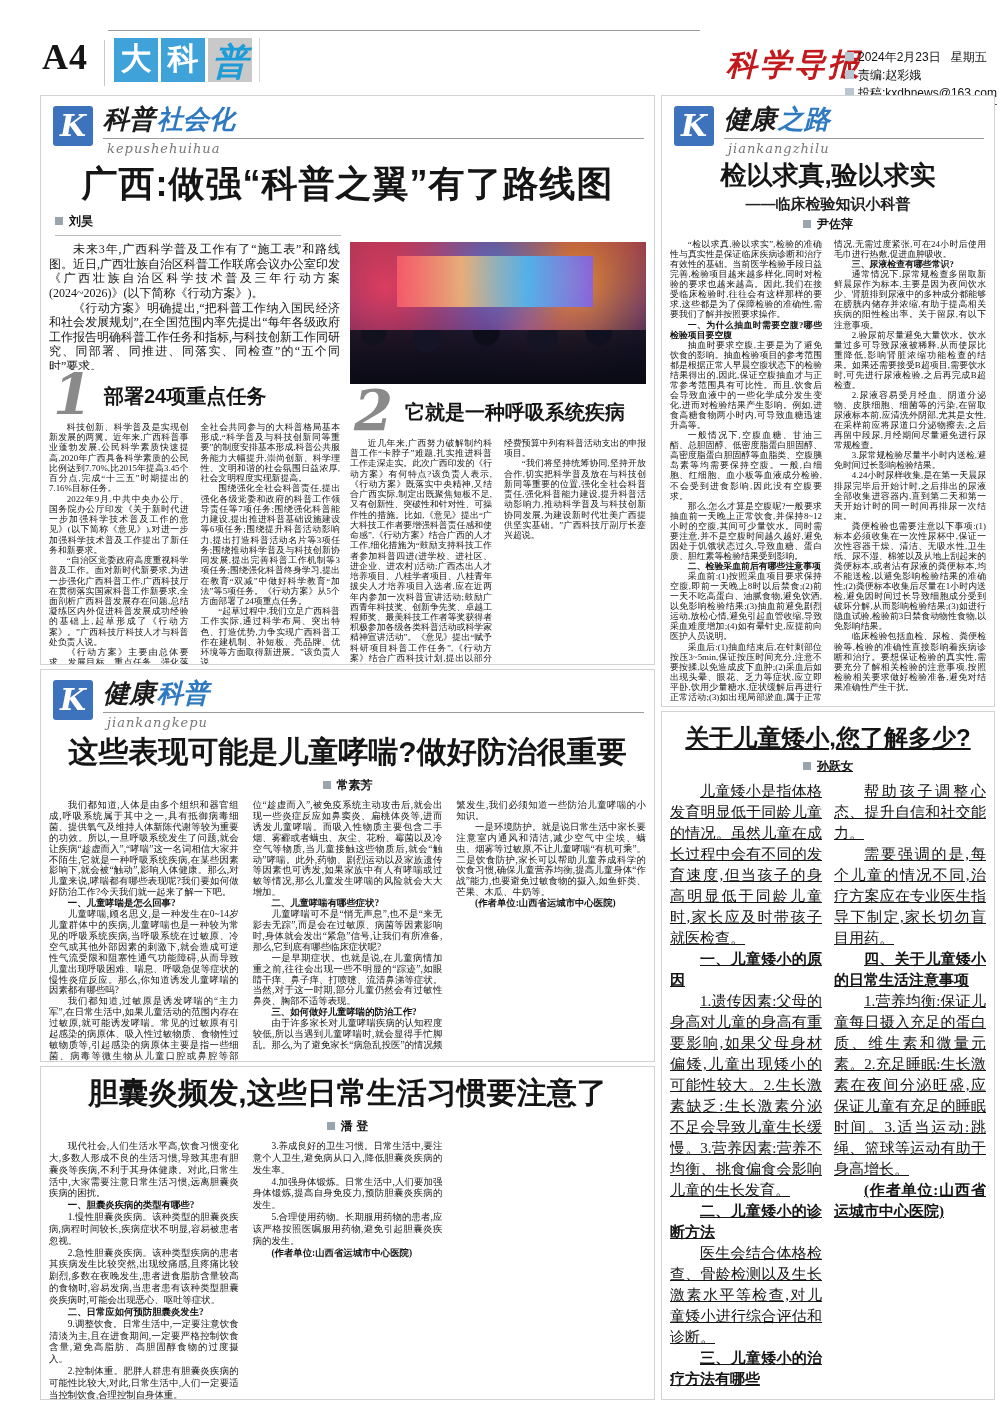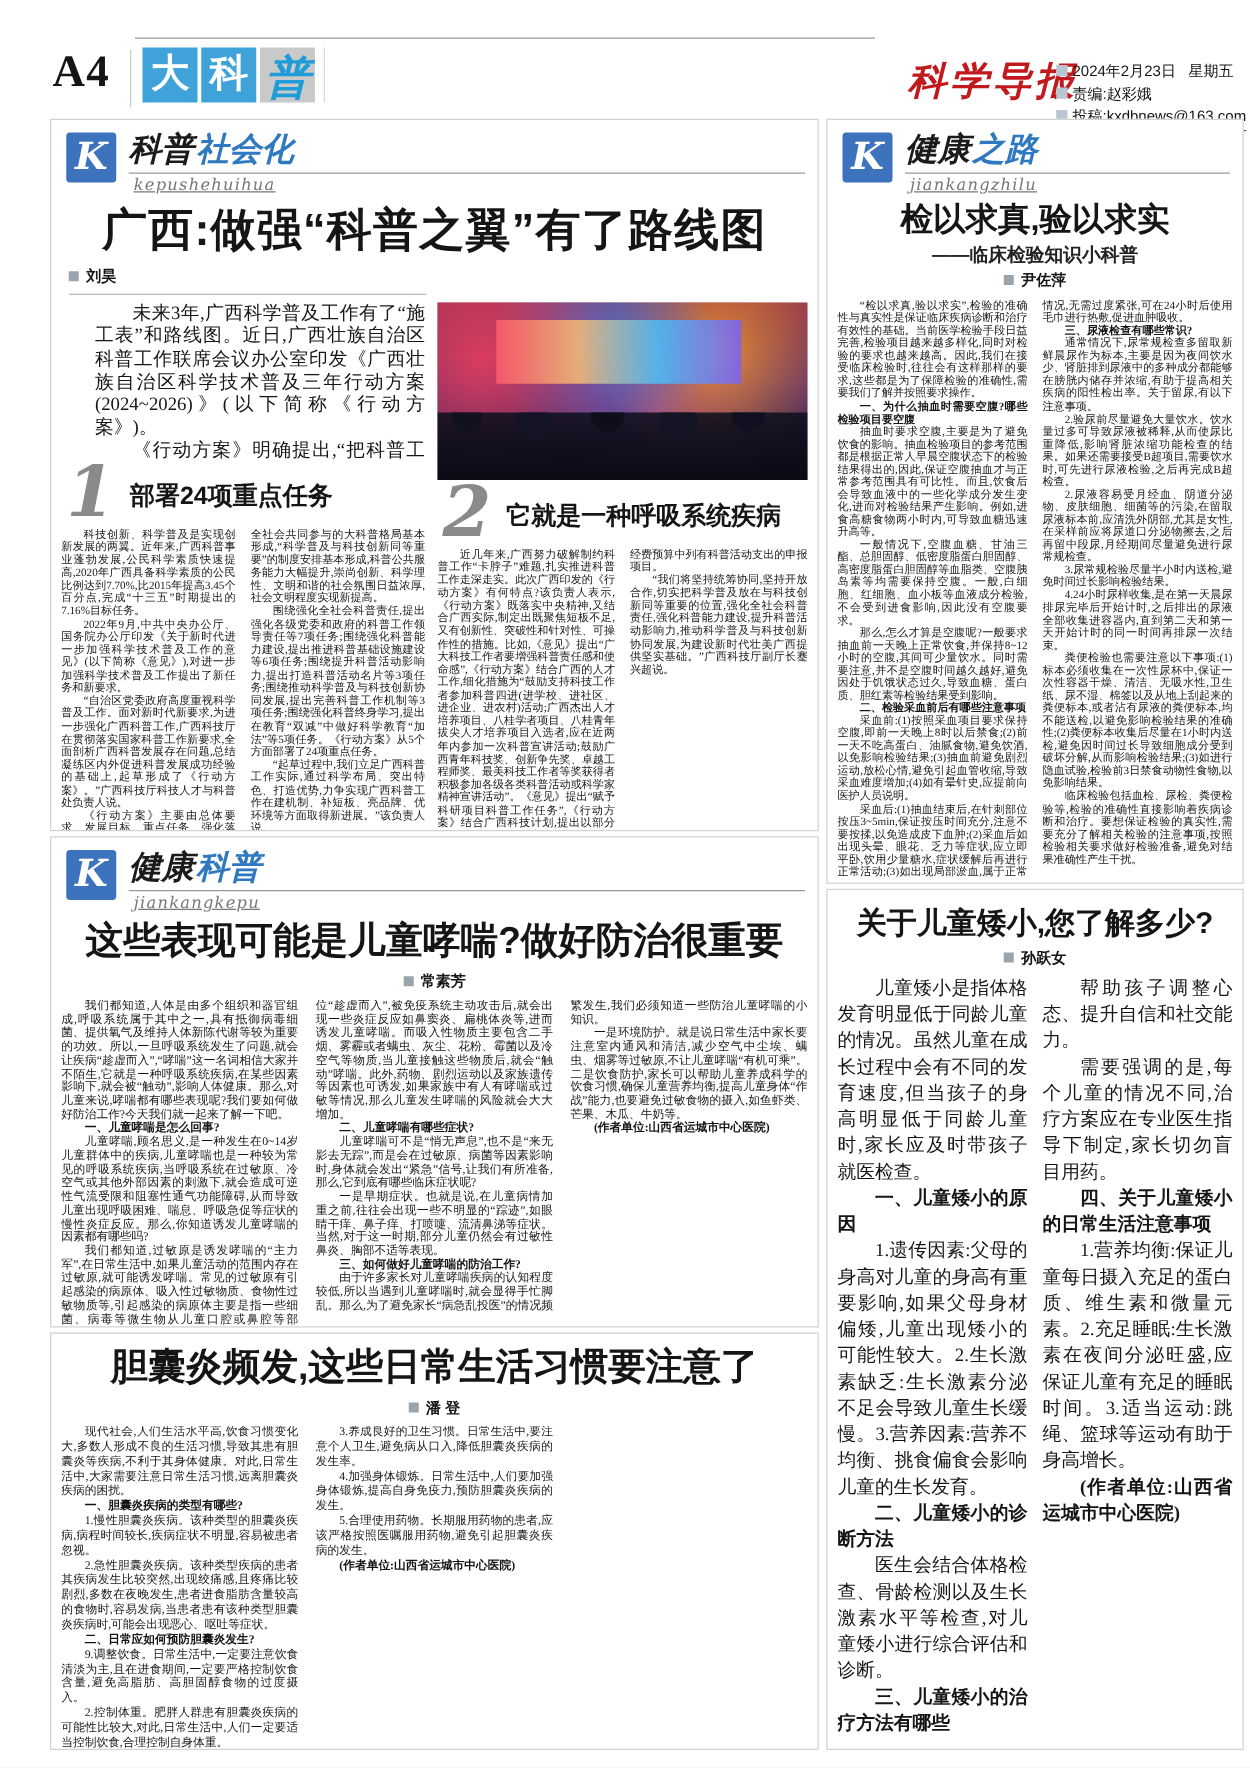--- a/index.html
+++ b/index.html
@@ -20,47 +20,47 @@
   .pubinfo{position:absolute;left:845px;top:48px;width:152px;font:12px "Liberation Sans",sans-serif;
            line-height:18px;border-bottom:1px solid #555;padding-bottom:2px;color:#111;}
   .sqm{display:inline-block;width:9px;height:9px;background:#b9c6d2;margin-right:4px;}
   .wd{margin-left:10px;}
   
   .box{position:absolute;border:1px solid #d2d2d2;background:#fff;padding:6px 8px;box-sizing:border-box;overflow:hidden;}
   #boxA{left:40px;top:95px;width:615px;height:570px;}
   #boxB{left:661px;top:95px;width:334px;height:612px;}
   #boxC{left:40px;top:669px;width:615px;height:393px;}
   #boxD{left:40px;top:1066px;width:615px;height:334px;}
-  #boxE{left:661px;top:711px;width:334px;height:689px;}
+  #boxE{left:661px;top:711px;width:334px;height:689px;text-decoration:underline;}
   
   .badge{position:relative;height:56px;}
   .kblock{position:absolute;left:4px;top:4px;width:40px;height:40px;background:#3d72bd;color:#fff;
           font:bold italic 30px "DejaVu Serif",serif;text-align:center;line-height:40px;border-radius:3px;}
   .bt{position:absolute;left:54px;top:0;white-space:nowrap;}
   .bt-black{font:bold italic 26px "DejaVu Serif",serif;color:#1b1b1b;}
   .bt-blue{font:bold italic 26px "DejaVu Serif",serif;color:#2e79c0;margin-left:2px;}
   .bline{position:absolute;left:54px;right:2px;top:36px;height:1px;background:#9a9a9a;}
-  .bt-py{position:absolute;left:58px;top:39px;font:italic 13px "DejaVu Serif",serif;color:#777;letter-spacing:1px;text-decoration:underline;}
+  .bt-py{position:absolute;left:58px;top:39px;font:italic 13px "DejaVu Serif",serif;color:#777;letter-spacing:1px;}
   
   .hl-a{font:bold 36px "Liberation Sans",sans-serif;text-align:center;margin:2px 0 4px;letter-spacing:1px;}
   .hl-b{font:bold 26px "Liberation Sans",sans-serif;text-align:center;margin:0 0 2px;}
   .hl-sub{font:bold 15px "Liberation Sans",sans-serif;text-align:center;color:#222;margin:0 0 2px;}
   .hl-c{font:bold 30px "Liberation Sans",sans-serif;text-align:center;margin:0 0 4px;}
   .hl-e{font:bold 24px "Liberation Sans",sans-serif;text-align:center;margin:4px 0 4px;}
   .byline-l{font:bold 12px "Liberation Sans",sans-serif;margin:2px 0 6px 6px;width:286px;
             border-bottom:1px solid #bbb;padding-bottom:5px;}
   .byline-c{font:bold 12px "Liberation Sans",sans-serif;text-align:center;margin:2px 0 6px;}
   .bysq{display:inline-block;width:8px;height:8px;background:#9aa4ad;margin-right:6px;}
   
   .art p{margin:0;text-align:justify;text-indent:2em;}
   .p-h{font-weight:bold;}
   .p-a{font-weight:bold;}
   .ga-row{display:flex;gap:10px;}
   .ga-col{width:296px;}
-  .intro{font-size:15px;line-height:1.22;height:128px;overflow:hidden;margin-left:27px;}
+  .intro{font-size:12px;line-height:1.22;height:128px;overflow:hidden;}
   .secrow{display:flex;align-items:flex-end;height:46px;margin:2px 0 4px;}
   .secnum{font:bold italic 56px "DejaVu Serif",serif;color:#8a8a8a;line-height:0.82;margin:0 12px 0 4px;}
   .sectitle{font:bold 20px "Liberation Sans",sans-serif;padding-bottom:8px;}
   .cols2{column-count:2;column-gap:12px;column-fill:auto;overflow:hidden;}
   .cols3{column-count:3;column-gap:14px;column-fill:auto;overflow:hidden;}
   .sec1-body{font-size:8.9px;line-height:1.15;height:284px;}
   .sec2-body{font-size:8.9px;line-height:1.15;height:262px;}
   .photo{position:relative;width:296px;height:142px;margin-bottom:4px;overflow:hidden;
     background:
       radial-gradient(circle at 12% 32%, rgba(231,63,92,.9), transparent 42%),

